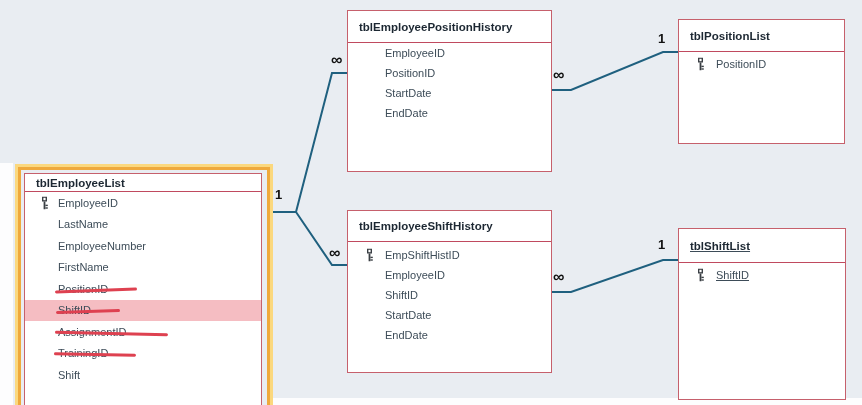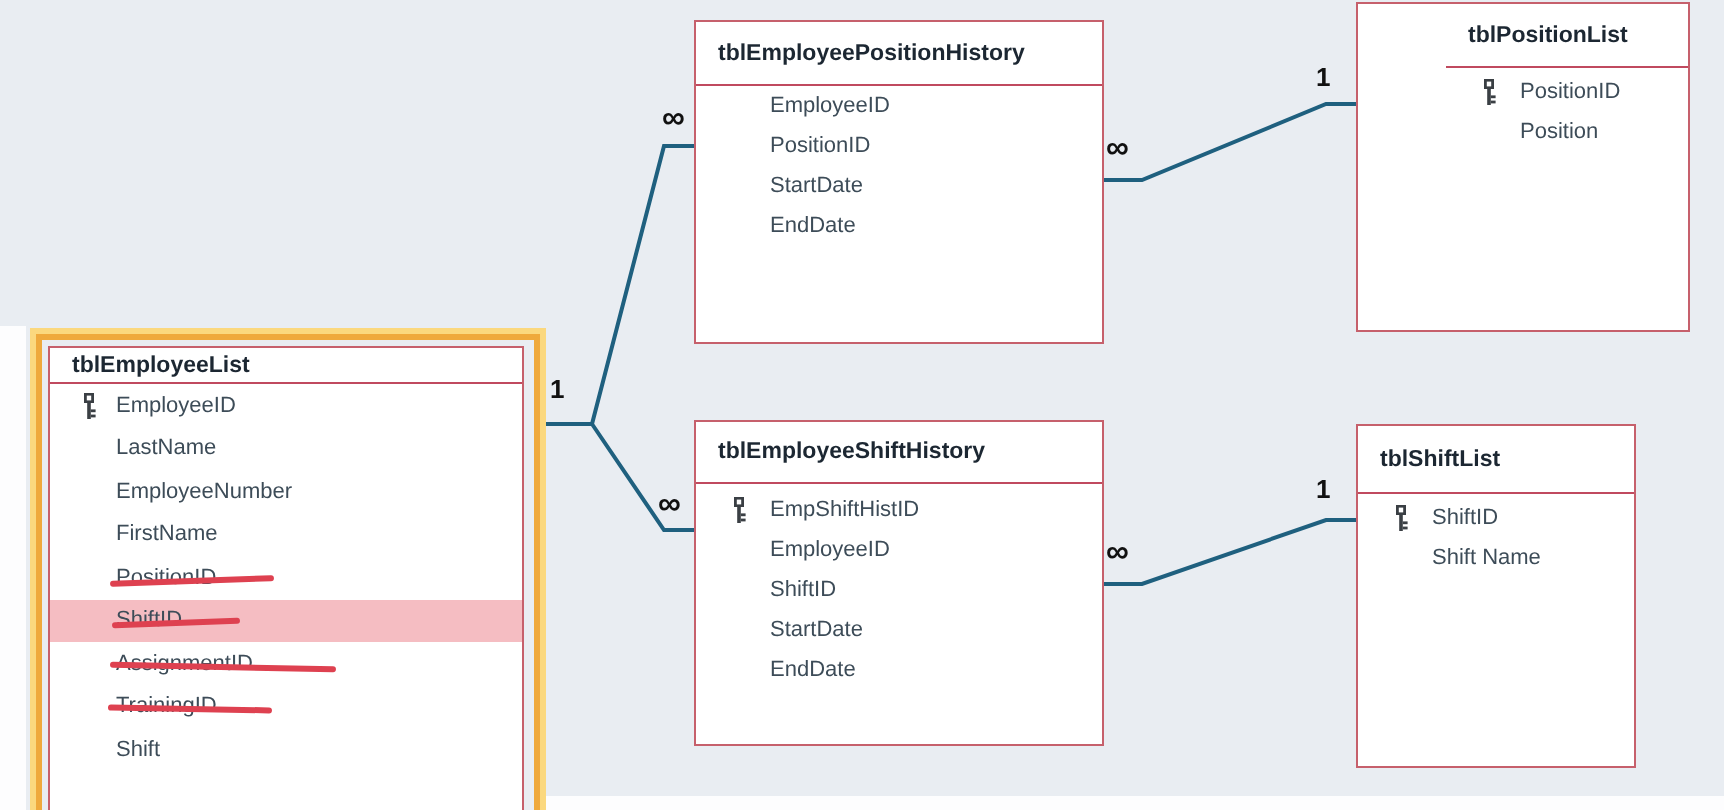--- a/index.html
+++ b/index.html
@@ -139,35 +139,32 @@
       <span>PositionID</span>
     </div>
   <div class="trow">
       <span>StartDate</span>
     </div>
   <div class="trow">
       <span>EndDate</span>
     </div>
 </div>
 
-<div class="table-card rt" style="left:678px;top:1px;width:167px;height:165px;padding-left:44px;">
+<div class="table-card rt" style="left:678px;top:19px;width:167px;height:125px;">
   <div class="thead" style="height:32px;">tblPositionList</div>
   <div class="trow" style="margin-top:2px;">
     <span class="key-ico"><svg width="9" height="13" viewBox="0 0 9 13">
           <rect x="2" y="0" width="5" height="5" fill="#3a3f44"></rect>
           <rect x="3.4" y="1.3" width="2.2" height="2.4" fill="#ffffff"></rect>
           <rect x="3.6" y="5" width="1.8" height="8" fill="#3a3f44"></rect>
           <rect x="5.4" y="8.2" width="2.4" height="1.4" fill="#3a3f44"></rect>
           <rect x="5.4" y="10.8" width="2.4" height="1.4" fill="#3a3f44"></rect>
         </svg></span>
     <span>PositionID</span>
   </div>
-  <div class="trow">
-      <span>Position</span>
-    </div>
 </div>
 
 <div class="table-card mid" style="left:347px;top:210px;width:205px;height:163px;">
   <div class="thead" style="height:31px;">tblEmployeeShiftHistory</div>
   <div class="trow" style="margin-top:3px;">
     <span class="key-ico"><svg width="9" height="13" viewBox="0 0 9 13">
           <rect x="2" y="0" width="5" height="5" fill="#3a3f44"></rect>
           <rect x="3.4" y="1.3" width="2.2" height="2.4" fill="#ffffff"></rect>
           <rect x="3.6" y="5" width="1.8" height="8" fill="#3a3f44"></rect>
           <rect x="5.4" y="8.2" width="2.4" height="1.4" fill="#3a3f44"></rect>
@@ -182,28 +179,25 @@
       <span>ShiftID</span>
     </div>
   <div class="trow">
       <span>StartDate</span>
     </div>
   <div class="trow">
       <span>EndDate</span>
     </div>
 </div>
 
-<div class="table-card rt" style="left:678px;top:212px;width:140px;height:172px;">
+<div class="table-card rt" style="left:678px;top:228px;width:168px;height:172px;text-decoration:underline;">
   <div class="thead" style="height:34px;">tblShiftList</div>
   <div class="trow" style="margin-top:2px;">
     <span class="key-ico"><svg width="9" height="13" viewBox="0 0 9 13">
           <rect x="2" y="0" width="5" height="5" fill="#3a3f44"></rect>
           <rect x="3.4" y="1.3" width="2.2" height="2.4" fill="#ffffff"></rect>
           <rect x="3.6" y="5" width="1.8" height="8" fill="#3a3f44"></rect>
           <rect x="5.4" y="8.2" width="2.4" height="1.4" fill="#3a3f44"></rect>
           <rect x="5.4" y="10.8" width="2.4" height="1.4" fill="#3a3f44"></rect>
         </svg></span>
     <span>ShiftID</span>
   </div>
-  <div class="trow">
-      <span>Shift Name</span>
-    </div>
 </div>
 
 </body></html>

